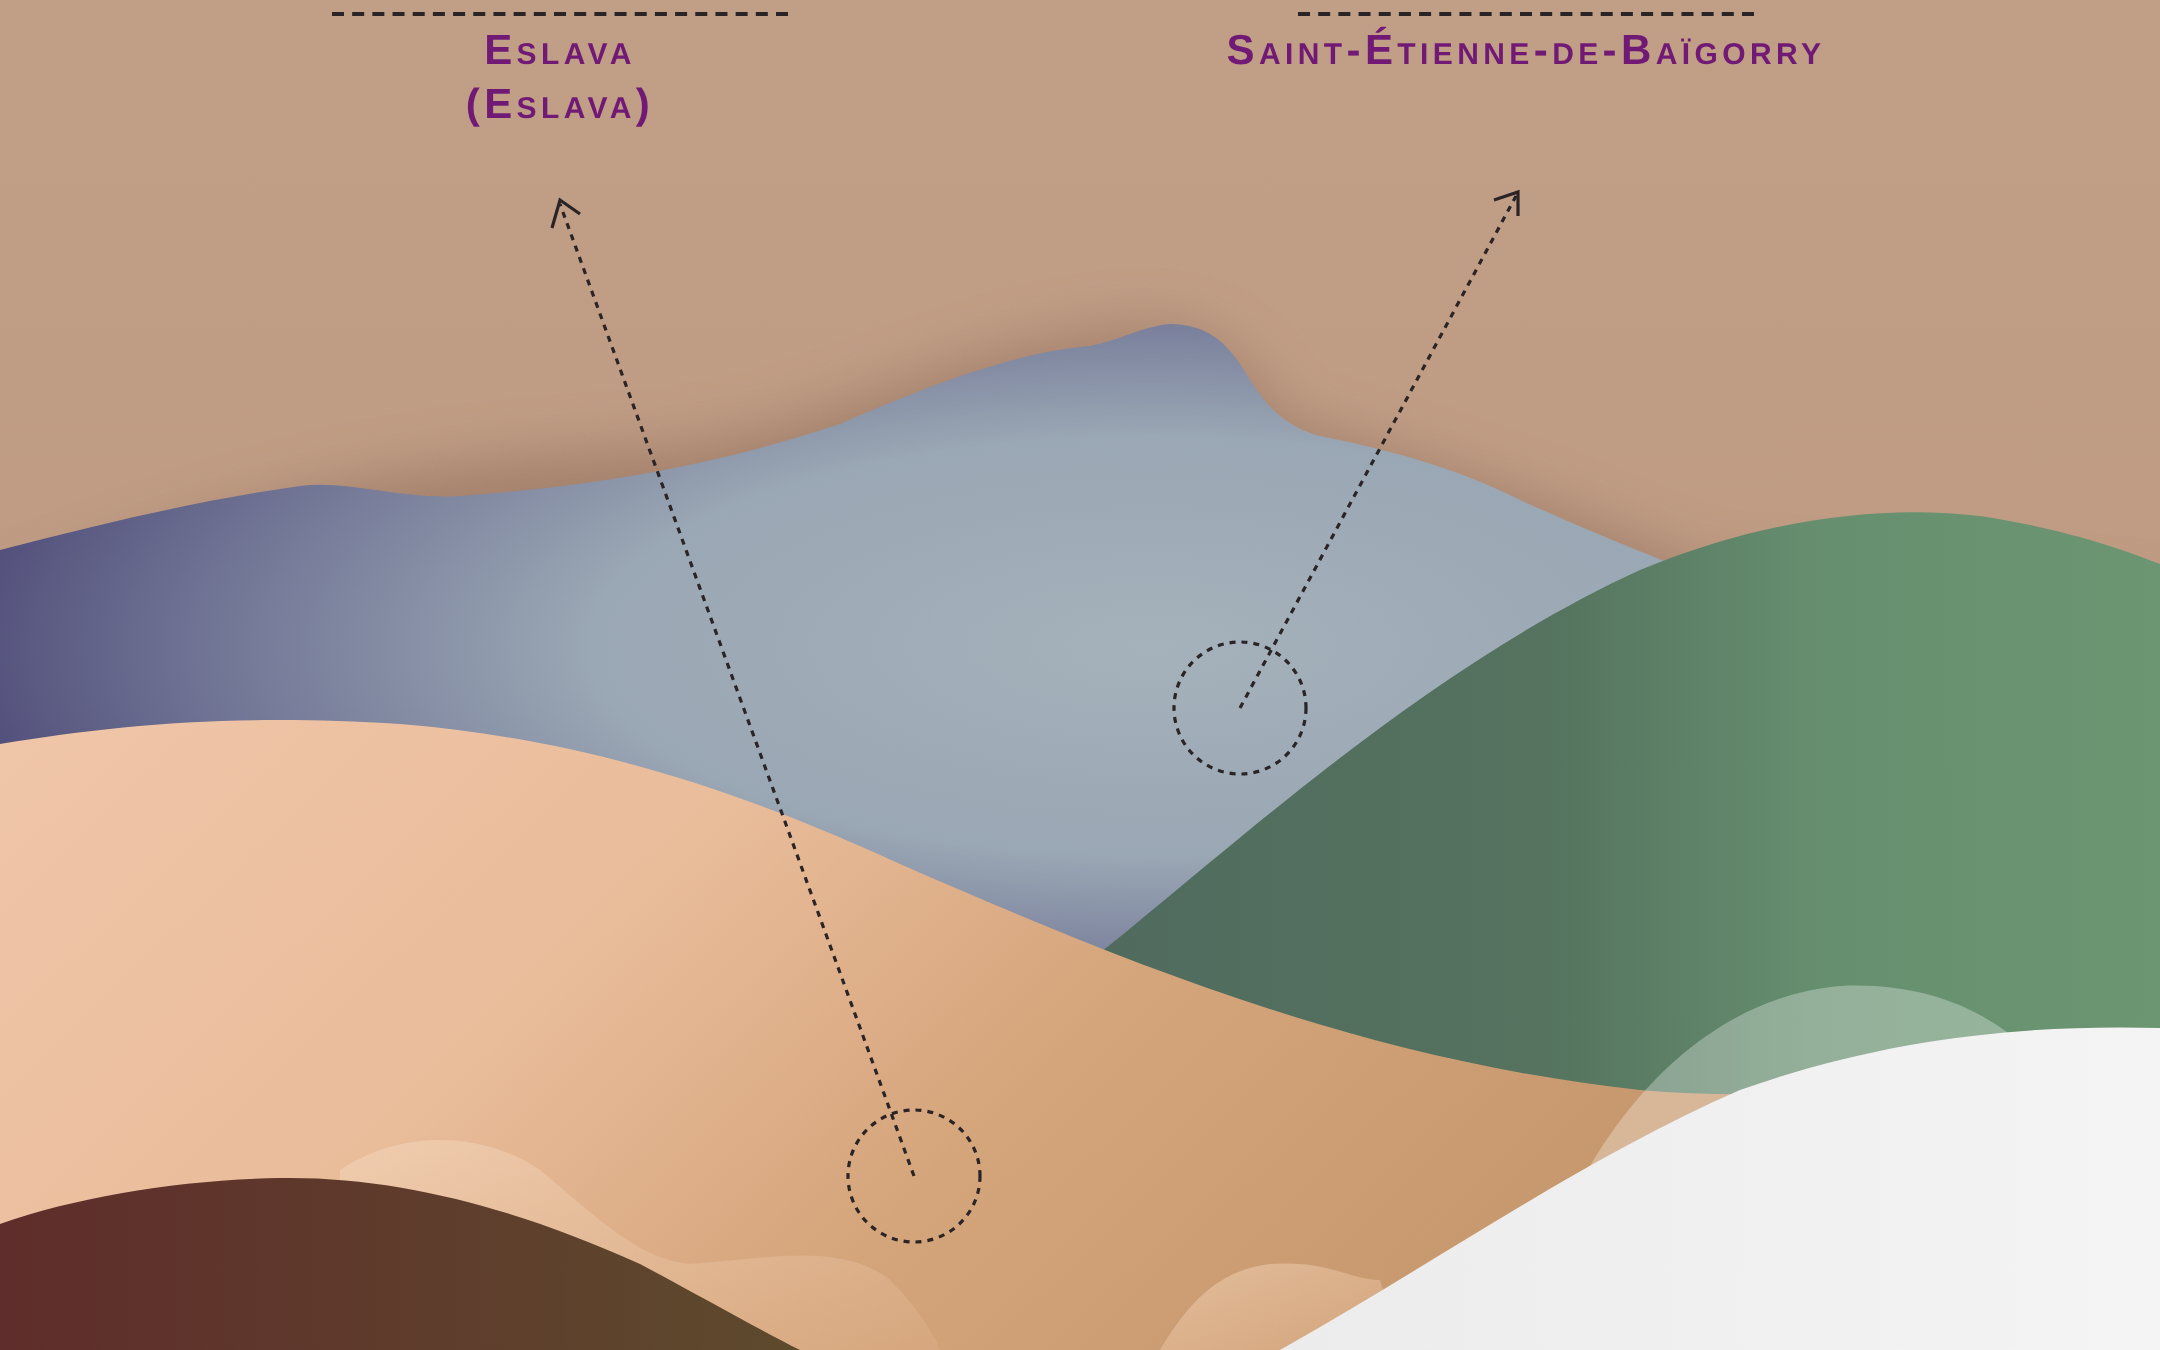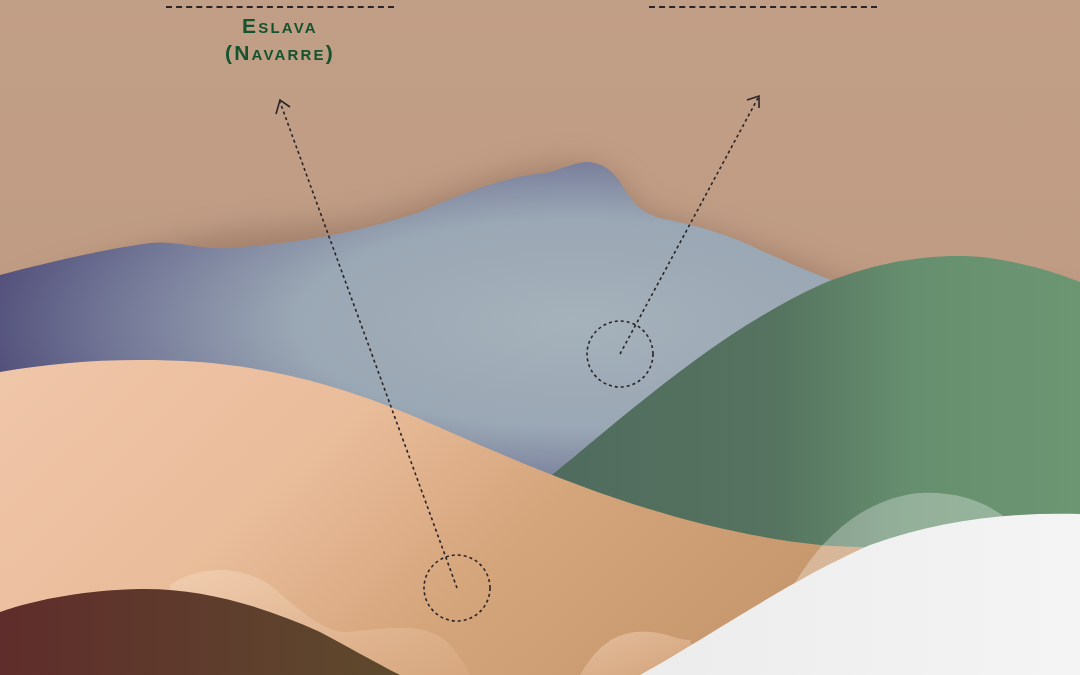--- a/index.html
+++ b/index.html
@@ -4,21 +4,21 @@
 <style>
   html, body { margin: 0; padding: 0; }
   body { width: 1080px; height: 675px; overflow: hidden; background: #c19e86; }
   .stage { position: relative; width: 1080px; height: 675px; overflow: hidden; }
   svg.scene { position: absolute; left: 0; top: 0; width: 1080px; height: 675px; }
   .label {
     position: absolute;
     text-align: center;
     font-family: "Liberation Sans", sans-serif;
     font-weight: bold;
-    color: #14532d;
+    color: #701a75;
     font-variant: small-caps;
     letter-spacing: 2.2px;
     line-height: 27px;
     font-size: 21px;
   }
   .label .rule {
     height: 0;
     border-top: 2px dashed #2a2426;
     margin: 0 auto 4px auto;
   }
@@ -102,19 +102,20 @@
     <g>
       <circle cx="620" cy="354" r="33" fill="none" stroke="#2a2426" stroke-width="1.6" stroke-dasharray="3,3"></circle>
       <line x1="620" y1="354" x2="758" y2="98" stroke="#2a2426" stroke-width="1.6" stroke-dasharray="3,3"></line>
       <polyline points="747,100 759,96 759,108" fill="none" stroke="#2a2426" stroke-width="1.6"></polyline>
     </g>
   </svg>
 
   <div class="label label-left">
     <div class="rule"></div>
     <span>Eslava</span>
-    <span>(Navarre)</span>
+    <span>(Eslava)</span>
   </div>
 
   <div class="label label-right">
     <div class="rule"></div>
+    <span>Saint-Étienne-de-Baïgorry</span>
   </div>
 </div>
 
 </body></html>

